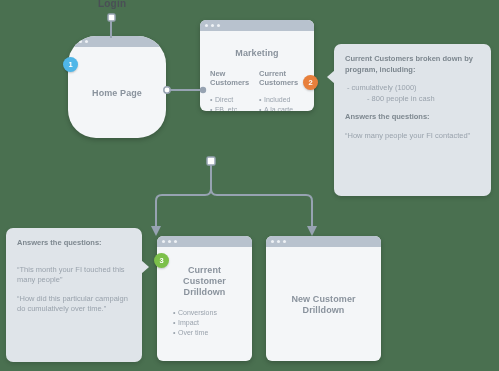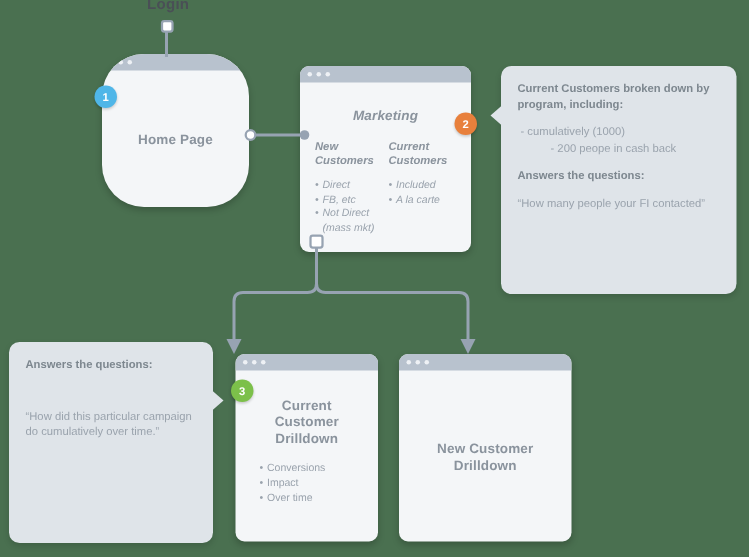--- a/index.html
+++ b/index.html
@@ -184,21 +184,21 @@
       <span class="dot"></span>
     </div>
     <div class="body">
       <div class="node-center">
         <div class="node-title">Home Page</div>
       </div>
     </div>
   </div>
   <div class="badge" style="left:63px; top:57px; background:#4fb6e8;">1</div>
 
-  <div class="node" style="left:200px; top:44px; width:114px; height:124px;font-style:italic;">
+  <div class="node" style="left:200px; top:20px; width:114px; height:91px;">
     <div class="titlebar">
       <span class="dot"></span>
       <span class="dot"></span>
       <span class="dot"></span>
     </div>
     <div class="body">
       <div class="node-title" style="margin-top:9px;">Marketing</div>
       <div class="cols">
         <div class="col">
           <div class="col-head">New</div>
@@ -221,33 +221,34 @@
       </div>
     </div>
   </div>
   <div class="badge" style="left:303px; top:75px; background:#e8803c;">2</div>
 
   <div class="callout" style="left:334px; top:44px; width:157px; height:152px;">
     <div class="tail tail-left"></div>
     <div class="hd">Current Customers broken down by program, including:</div>
     <div class="gap"></div>
     <div class="tx ind1">- cumulatively (1000)</div>
-    <div class="tx ind2">- 200 peope in cash back</div>
+    <div class="tx ind2">- 800 people in cash</div>
     <div class="gap"></div>
     <div class="hd">Answers the questions:</div>
     <div class="gap"></div>
     <div class="tx">“How many people your FI contacted”</div>
     <div class="gap"></div>
   </div>
 
   <div class="callout" style="left:6px; top:228px; width:136px; height:134px;">
     <div class="tail tail-right"></div>
     <div class="hd">Answers the questions:</div>
     <div class="gap"></div>
     <div class="gap"></div>
+    <div class="tx">“This month your FI touched this many people”</div>
     <div class="gap"></div>
     <div class="tx">“How did this particular campaign do cumulatively over time.”</div>
   </div>
 
   <div class="node" style="left:157px; top:236px; width:95px; height:125px;">
     <div class="titlebar">
       <span class="dot"></span>
       <span class="dot"></span>
       <span class="dot"></span>
     </div>

